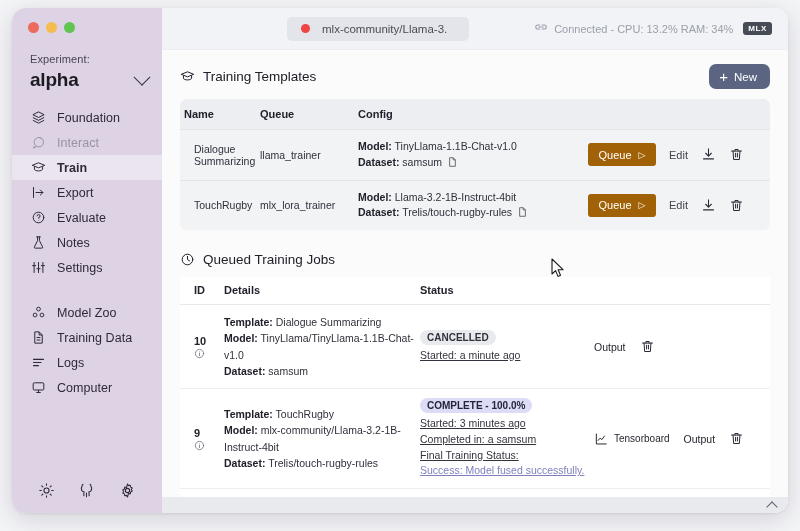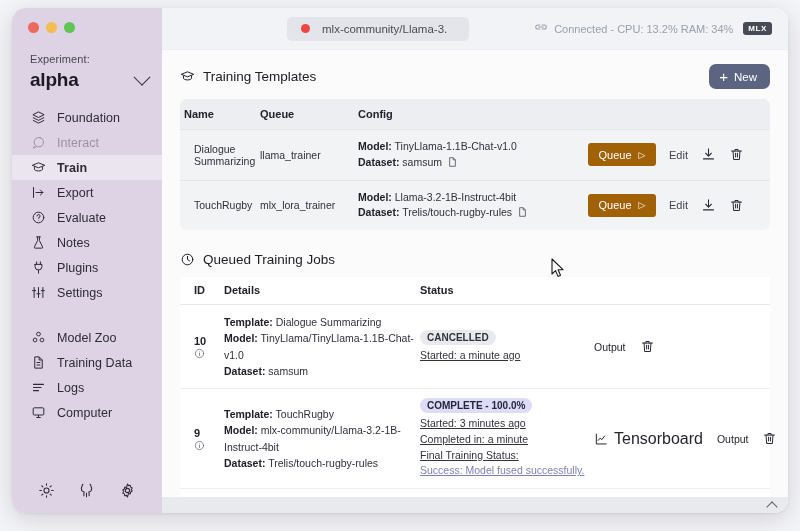--- a/index.html
+++ b/index.html
@@ -245,21 +245,21 @@
     font-size: 10px; font-weight: 700;
     padding: 2px 7px; border-radius: 9px;
     margin-bottom: 3px;
   }
   .badge.cancelled { background: #e9eaee; color: #32323c; }
   .badge.complete  { background: #dcdcf7; color: #24243a; }
   .stat-line { line-height: 1.5; color: #33333d; text-decoration: underline; }
   .stat-line.success { color: #7f7fbc; }
 
   .job-actions { display: flex; align-items: center; gap: 14px; }
-  .tb-link { display: flex; align-items: center; gap: 6px; font-size: 16px; color: #26262f; cursor: pointer; }
+  .tb-link { display: flex; align-items: center; gap: 6px; font-size: 10px; color: #26262f; cursor: pointer; }
   .tb-ico { width: 14px; height: 14px; }
   .tb-ico svg { width: 14px; height: 14px; display: block; }
   .out-link { font-size: 10.5px; color: #26262f; cursor: pointer; }
 
   #scroll-foot {
     position: absolute; left: 0; right: 0; bottom: 0;
     height: 16px; background: #e8eaee;
     display: flex; align-items: center; justify-content: flex-end;
     padding-right: 12px;
   }
@@ -357,31 +357,20 @@
       <div class="nav-item">
         <span class="nav-icon">
           <svg viewBox="0 0 24 24" fill="none" stroke="#2f2a36" stroke-width="1.6" stroke-linecap="round" stroke-linejoin="round">
             <path d="M9 3h6"></path>
               <path d="M10.5 3v6L5.5 19a1.4 1.4 0 0 0 1.3 2h10.4a1.4 1.4 0 0 0 1.3-2l-5-10V3"></path>
           </svg>
         </span>
         <span class="nav-label">Notes</span>
       </div>
 
-      <div class="nav-item">
-        <span class="nav-icon">
-          <svg viewBox="0 0 24 24" fill="none" stroke="#2f2a36" stroke-width="1.6" stroke-linecap="round" stroke-linejoin="round">
-            <path d="M9 3v4"></path>
-              <path d="M15 3v4"></path>
-              <path d="M6.5 7h11v3.5a5.5 5.5 0 0 1-11 0V7z"></path>
-              <path d="M12 16v5"></path>
-          </svg>
-        </span>
-        <span class="nav-label">Plugins</span>
-      </div>
 
       <div class="nav-item">
         <span class="nav-icon">
           <svg viewBox="0 0 24 24" fill="none" stroke="#2f2a36" stroke-width="1.6" stroke-linecap="round">
             <path d="M5 4v16"></path>
               <path d="M12 4v16"></path>
               <path d="M19 4v16"></path>
             <path d="M2.5 9h5"></path>
               <path d="M9.5 14h5"></path>
               <path d="M16.5 9h5"></path>
@@ -705,21 +694,21 @@
                 <span>mlx-community/Llama-3.2-1B-Instruct-4bit</span>
               </div>
               <div class="det-line">
                 <b>Dataset:</b>
                 <span>Trelis/touch-rugby-rules</span>
               </div>
             </td>
             <td>
               <div class="badge complete">COMPLETE - 100.0%</div>
               <div class="stat-line">Started: 3 minutes ago</div>
-              <div class="stat-line">Completed in: a minute</div>
+              <div class="stat-line">Completed in: a samsum</div>
               <div class="stat-line">Final Training Status:</div>
               <div class="stat-line success">Success: Model fused successfully.</div>
             </td>
             <td>
               <div class="job-actions">
                 <span class="tb-link">
                   <span class="tb-ico">
                     <svg viewBox="0 0 24 24" fill="none" stroke="#26262f" stroke-width="1.7" stroke-linecap="round" stroke-linejoin="round">
                       <path d="M4 3.5v17h17"></path>
                         <path d="M7 14.5l3.5-4 3 2.5 4.5-6"></path>

